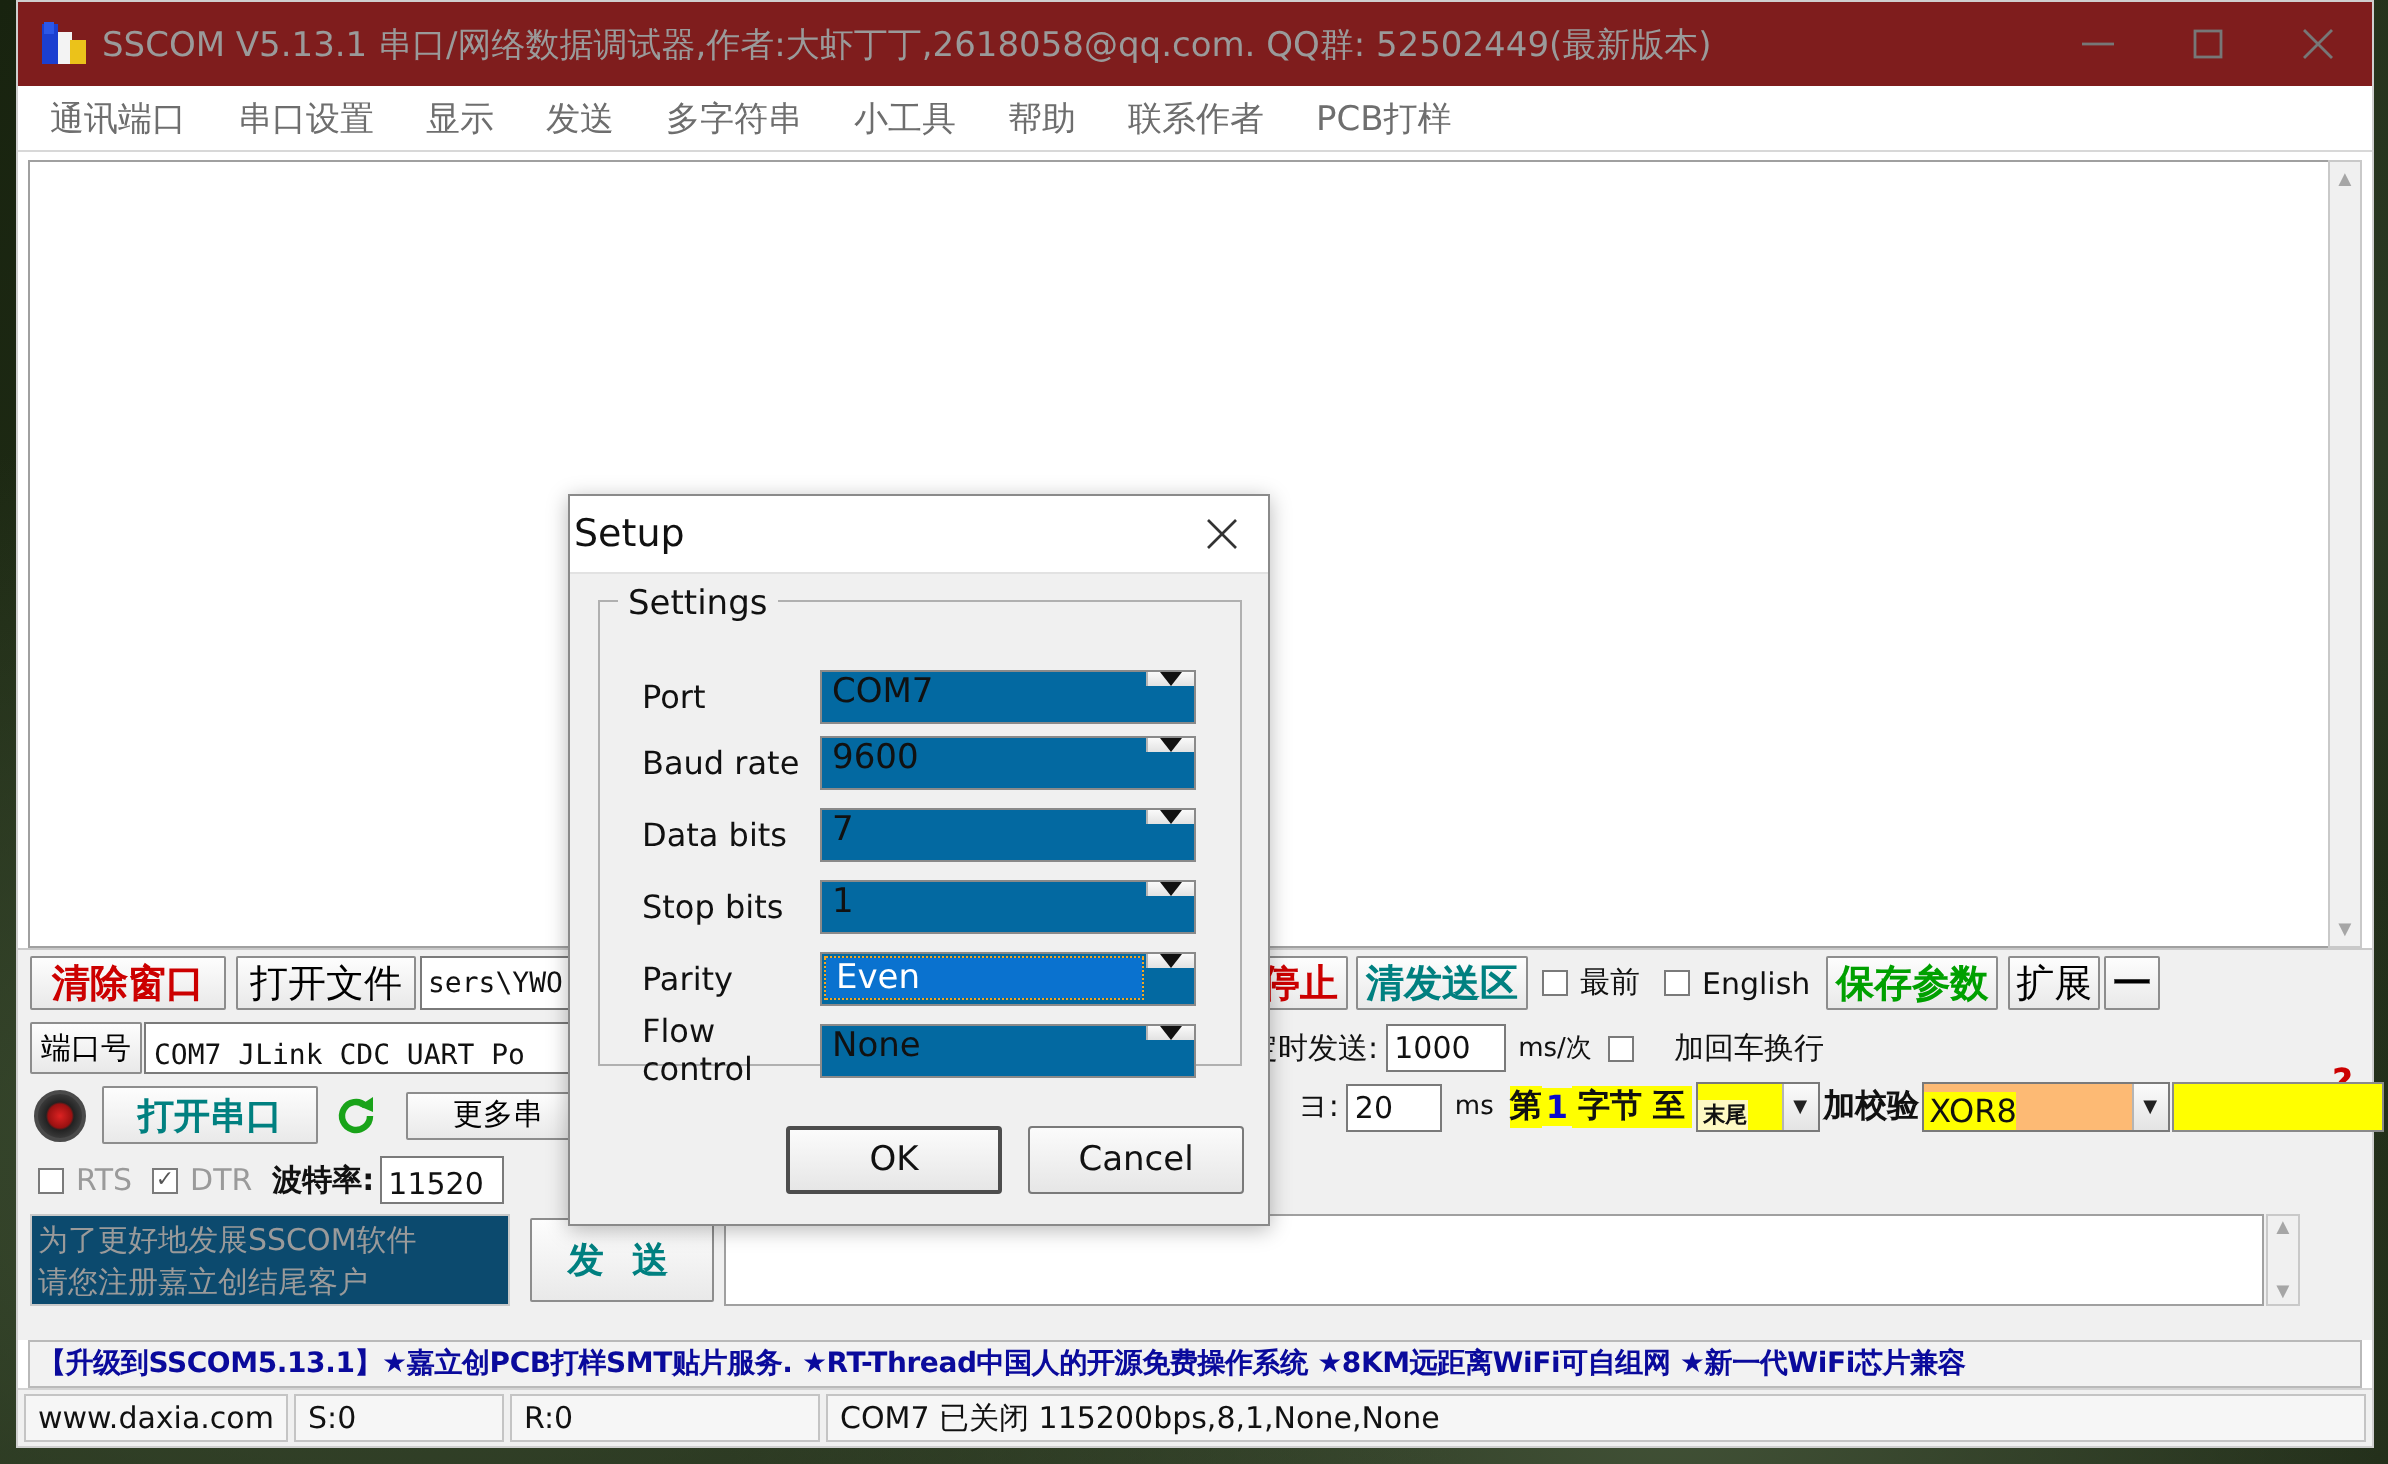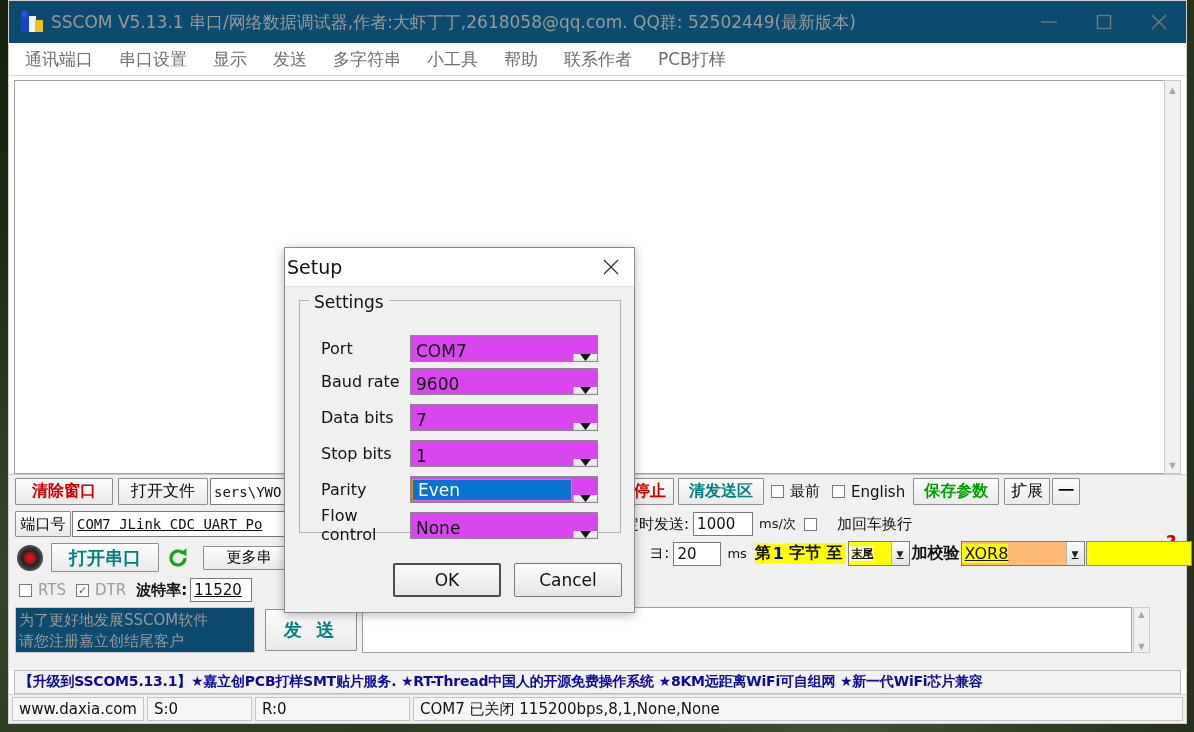--- a/index.html
+++ b/index.html
@@ -29,21 +29,21 @@
   
   #win{
     position:absolute;left:8px;top:0;width:1179px;height:724px;
     background:#ffffff;
     border:1px solid #cfcfcf;
     box-sizing:border-box;
     display:flex;flex-direction:column;
   }
   
   #titlebar{
-    height:42px;flex:0 0 42px;background:#0c4a6e;
+    height:42px;flex:0 0 42px;background:#7f1d1d;
     display:flex;align-items:center;position:relative;
   }
   #appicon{
     width:22px;height:22px;margin-left:12px;margin-right:8px;
     position:relative;flex:0 0 22px;
   }
   #appicon .b1{position:absolute;left:0;top:1px;width:8px;height:20px;background:#1b3fd0;}
   #appicon .b2{position:absolute;left:8px;top:5px;width:7px;height:16px;background:#f3f3f3;}
   #appicon .b3{position:absolute;left:14px;top:9px;width:8px;height:12px;background:#ebc21a;}
   #appicon .b4{position:absolute;left:1px;top:0px;width:5px;height:6px;background:#2b57e8;}
@@ -84,39 +84,39 @@
   
   #panel{flex:1 1 auto;position:relative;background:#f0f0f0;border-top:1px solid #c9c9c9;}
 
   .row{position:absolute;left:0;display:flex;align-items:center;}
 
   .btn{
     background:linear-gradient(#fdfdfd,#e9e9e9);
     border:1px solid #8d8d8d;border-radius:1px;
     display:flex;align-items:center;justify-content:center;
     font-family:"DejaVu Sans","Liberation Sans",sans-serif;
-    font-size:16px;white-space:nowrap;box-sizing:border-box;cursor:default;
+    font-size:19px;white-space:nowrap;box-sizing:border-box;cursor:default;
   }
   .tfield{
     background:#fff;border:1px solid #7a7a7a;box-sizing:border-box;
     display:flex;align-items:center;padding:0 3px;overflow:hidden;
     font-family:"DejaVu Sans Mono","Liberation Mono",monospace;font-size:14px;color:#111;
     white-space:nowrap;
   }
   .lbl{font-family:"DejaVu Sans","Liberation Sans",sans-serif;font-size:15px;color:#111;white-space:nowrap;}
   .lbl.gray{color:#9a9a9a;}
   .cb{
     width:13px;height:13px;border:1px solid #7a7a7a;background:#fff;box-sizing:border-box;
     display:inline-flex;align-items:center;justify-content:center;flex:0 0 13px;
     font-size:11px;color:#555;line-height:1;
   }
   .combo{
     background:#fff;border:1px solid #7a7a7a;box-sizing:border-box;
-    display:flex;align-items:center;justify-content:space-between;
-    font-family:"DejaVu Sans","Liberation Sans",sans-serif;font-size:15px;color:#111;text-decoration:underline;
+    display:flex;align-items:flex-end;justify-content:space-between;
+    font-family:"DejaVu Sans","Liberation Sans",sans-serif;font-size:15px;color:#111;
   }
   .combo .arrowbox{
     width:17px;height:100%;background:linear-gradient(#fbfbfb,#e4e4e4);
     border-left:1px solid #b5b5b5;display:flex;align-items:center;justify-content:center;
     font-size:9px;color:#222;
   }
 
   
   #adbar{
     height:24px;flex:0 0 24px;margin:0 5px;background:#f2f2f2;
@@ -156,22 +156,22 @@
     position:absolute;left:14px;top:52px;width:322px;height:233px;
     border:1px solid #b0b0b0;box-sizing:border-box;
   }
   #grplabel{
     position:absolute;left:24px;top:44px;background:#f0f0f0;padding:0 5px;
     font-size:17px;color:#111;
   }
   .frow{position:absolute;left:0;width:100%;height:32px;display:flex;align-items:center;}
   .frow .fl{width:125px;padding-left:36px;box-sizing:border-box;font-size:16px;color:#111;}
   .dcombo{
-    width:188px;height:27px;background:#d946ef;border:1px solid #8a8a8a;
-    box-sizing:border-box;display:flex;align-items:flex-end;position:relative;
+    width:188px;height:27px;background:#0369a1;border:1px solid #8a8a8a;
+    box-sizing:border-box;display:flex;align-items:flex-start;position:relative;
   }
   .dcombo .val{
     flex:1 1 auto;display:flex;align-items:center;padding-left:5px;
     font-size:17px;color:#111;font-family:"DejaVu Sans","Liberation Sans",sans-serif;
     white-space:nowrap;
   }
   .dcombo .abtn{
     width:23px;flex:0 0 23px;background:linear-gradient(#fafafa,#e2e2e2);
     border-left:1px solid #b5b5b5;display:flex;align-items:center;justify-content:center;
   }

